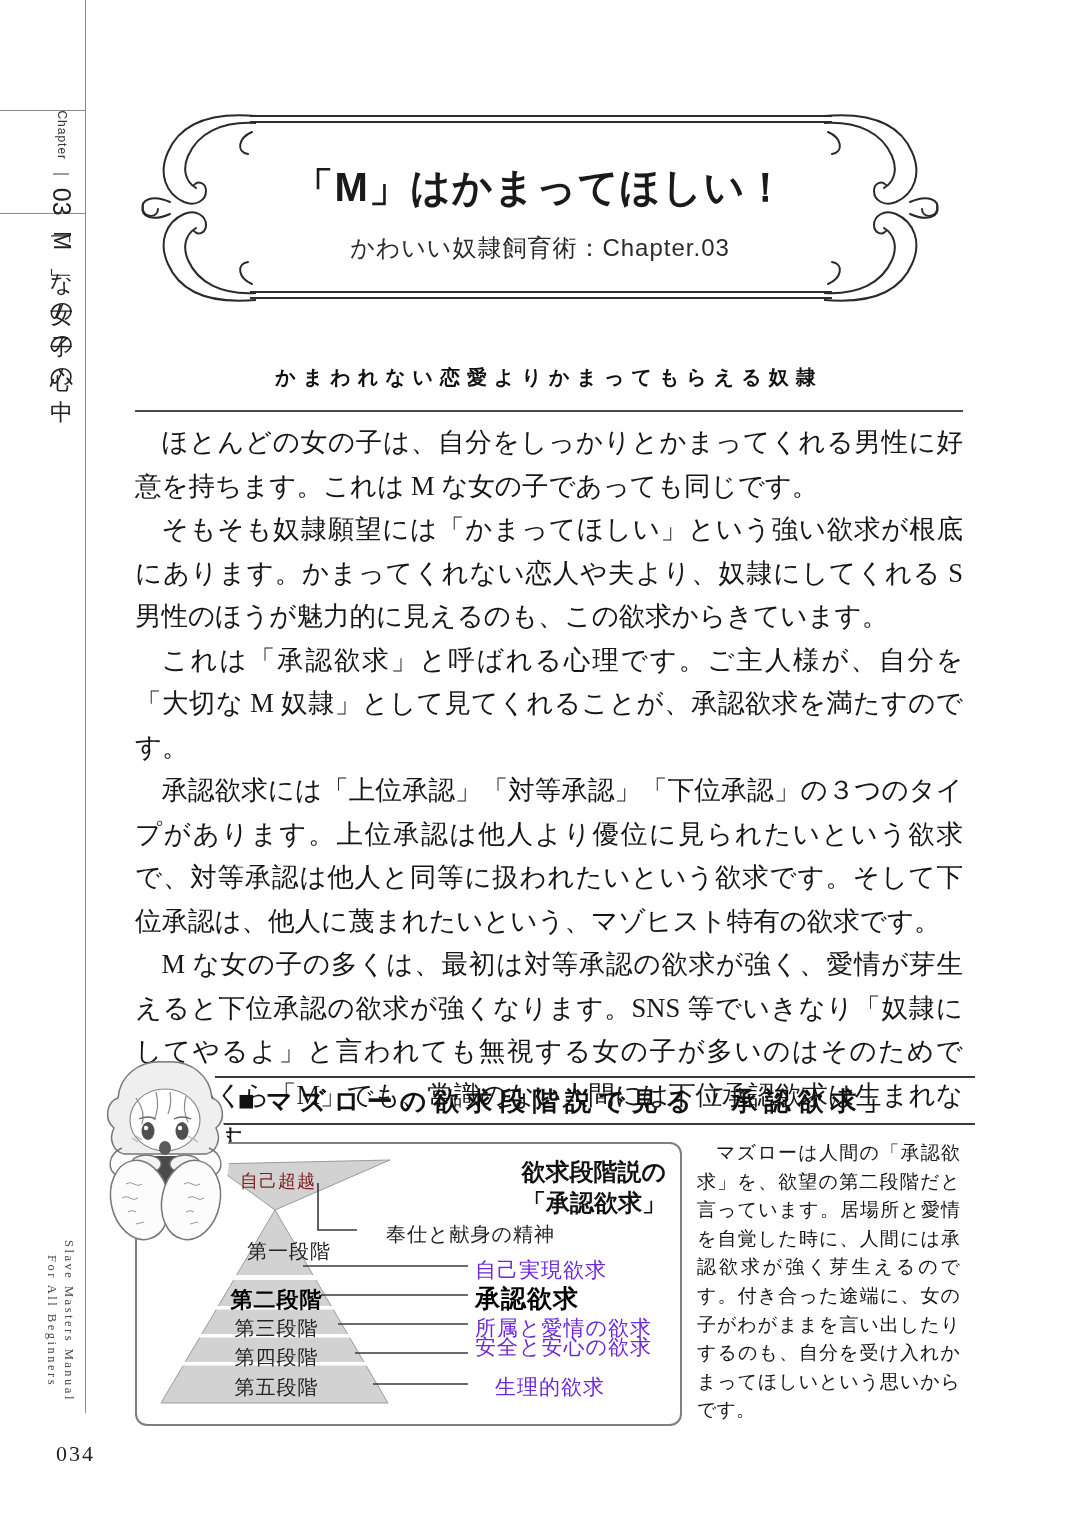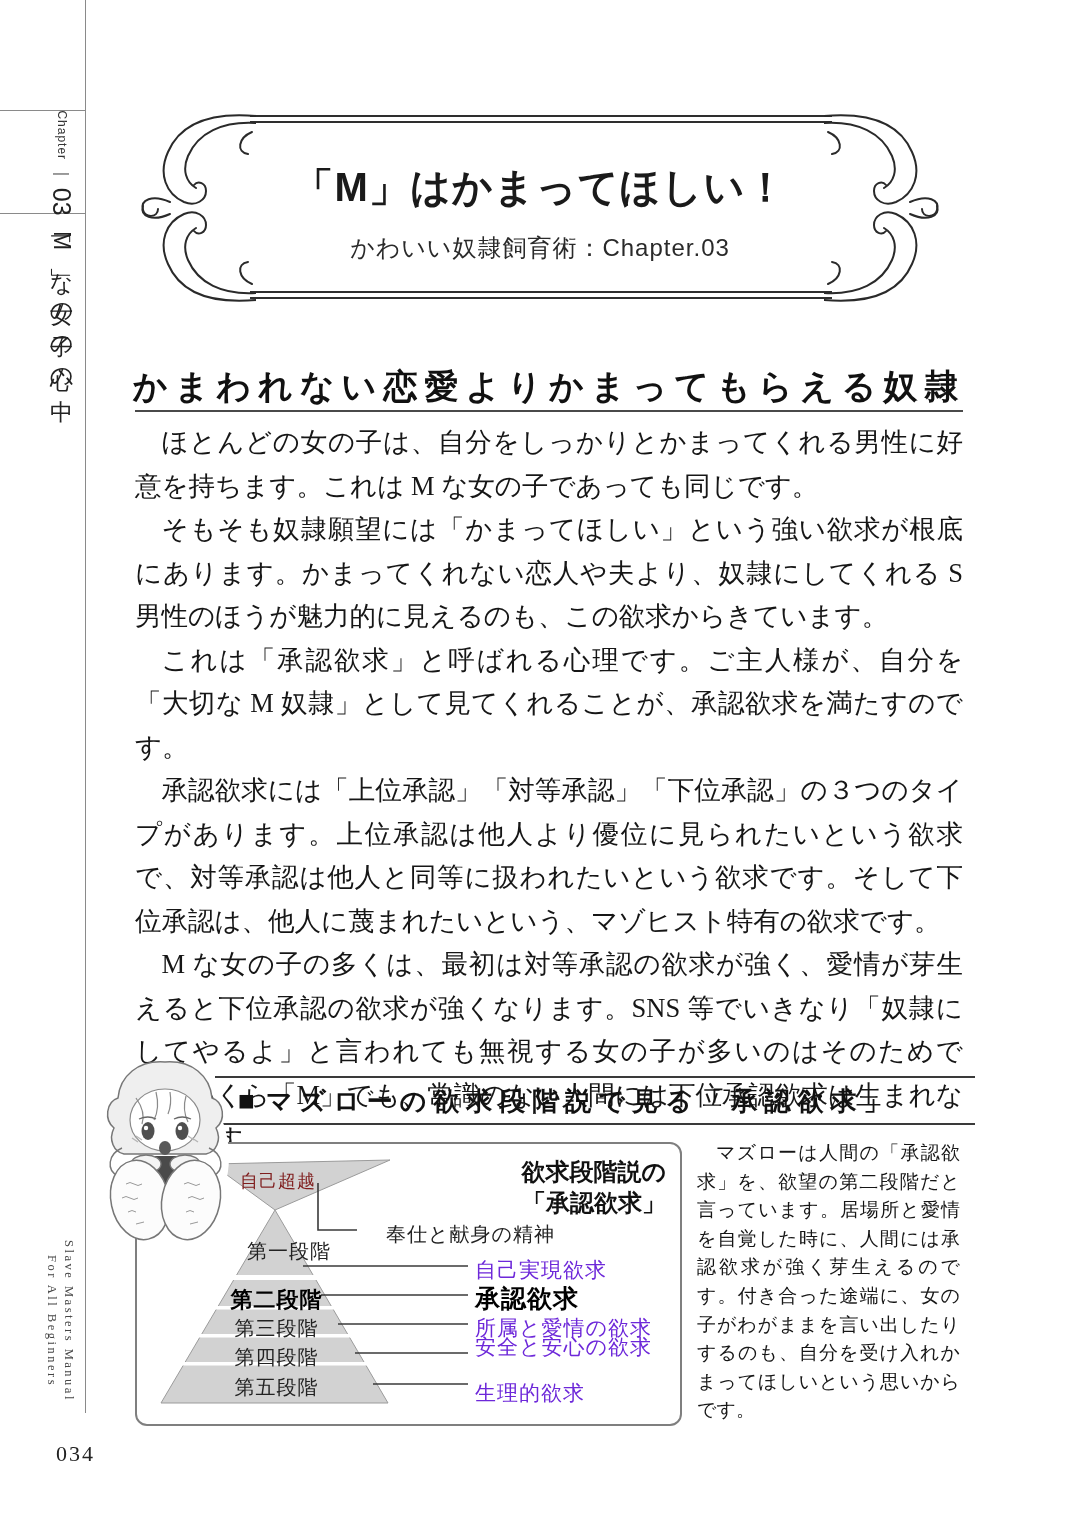--- a/index.html
+++ b/index.html
@@ -40,21 +40,21 @@
     left:135px;width:810px;top:160px;text-align:center;
     font-size:40px;font-weight:bold;color:#1a1a1a;letter-spacing:1px;
   }
   .subtitle{
     left:135px;width:810px;top:232px;text-align:center;
     font-size:24px;color:#2a2a2a;letter-spacing:1px;
   }
   
   .sec-heading{
     left:125px;width:848px;top:364px;text-align:center;
-    font-size:34px;font-weight:bold;letter-spacing:7px;color:#111;
+    font-size:20px;font-weight:bold;letter-spacing:7px;color:#111;
   }
   .sec-rule{left:135px;top:410px;width:828px;height:2px;background:#4a4a4a;}
   .bodytext{
     left:135px;top:421px;width:828px;
     font-size:26.5px;line-height:43.5px;text-align:justify;color:#161616;
   }
   .bodytext p{margin:0;text-indent:1em;font-family:Liberation Serif, serif;}
   
   .fig-rule{left:215px;width:760px;height:2px;background:#3a3a3a;}
   .fig-heading{
@@ -78,21 +78,21 @@
   .stage-1{top:96px;line-height:22px;white-space:normal;width:60px;left:110px;}
   .stage-2{top:141px;font-family:"Liberation Sans",sans-serif;font-weight:bold;font-size:22px;color:#000;}
   .stage-3{top:171px;}
   .stage-4{top:200px;}
   .stage-5{top:230px;}
   .need{left:338px;font-size:21px;letter-spacing:1px;color:#6d28d9;}
   .need-1{top:112px;}
   .need-2{top:138px;font-family:"Liberation Sans",sans-serif;font-weight:bold;font-size:25px;color:#000;}
   .need-3{top:170px;}
   .need-4{top:189px;}
-  .need-5{top:235px;}
+  .need-5{top:229px;margin-left:20px;}
   
   .fig-side{
     left:697px;top:1139px;width:263px;
     font-size:19px;line-height:28.6px;text-align:justify;color:#161616;
   }
   .fig-side p{margin:0;text-indent:1em;}
 </style>
 </head>
 <body>
 

